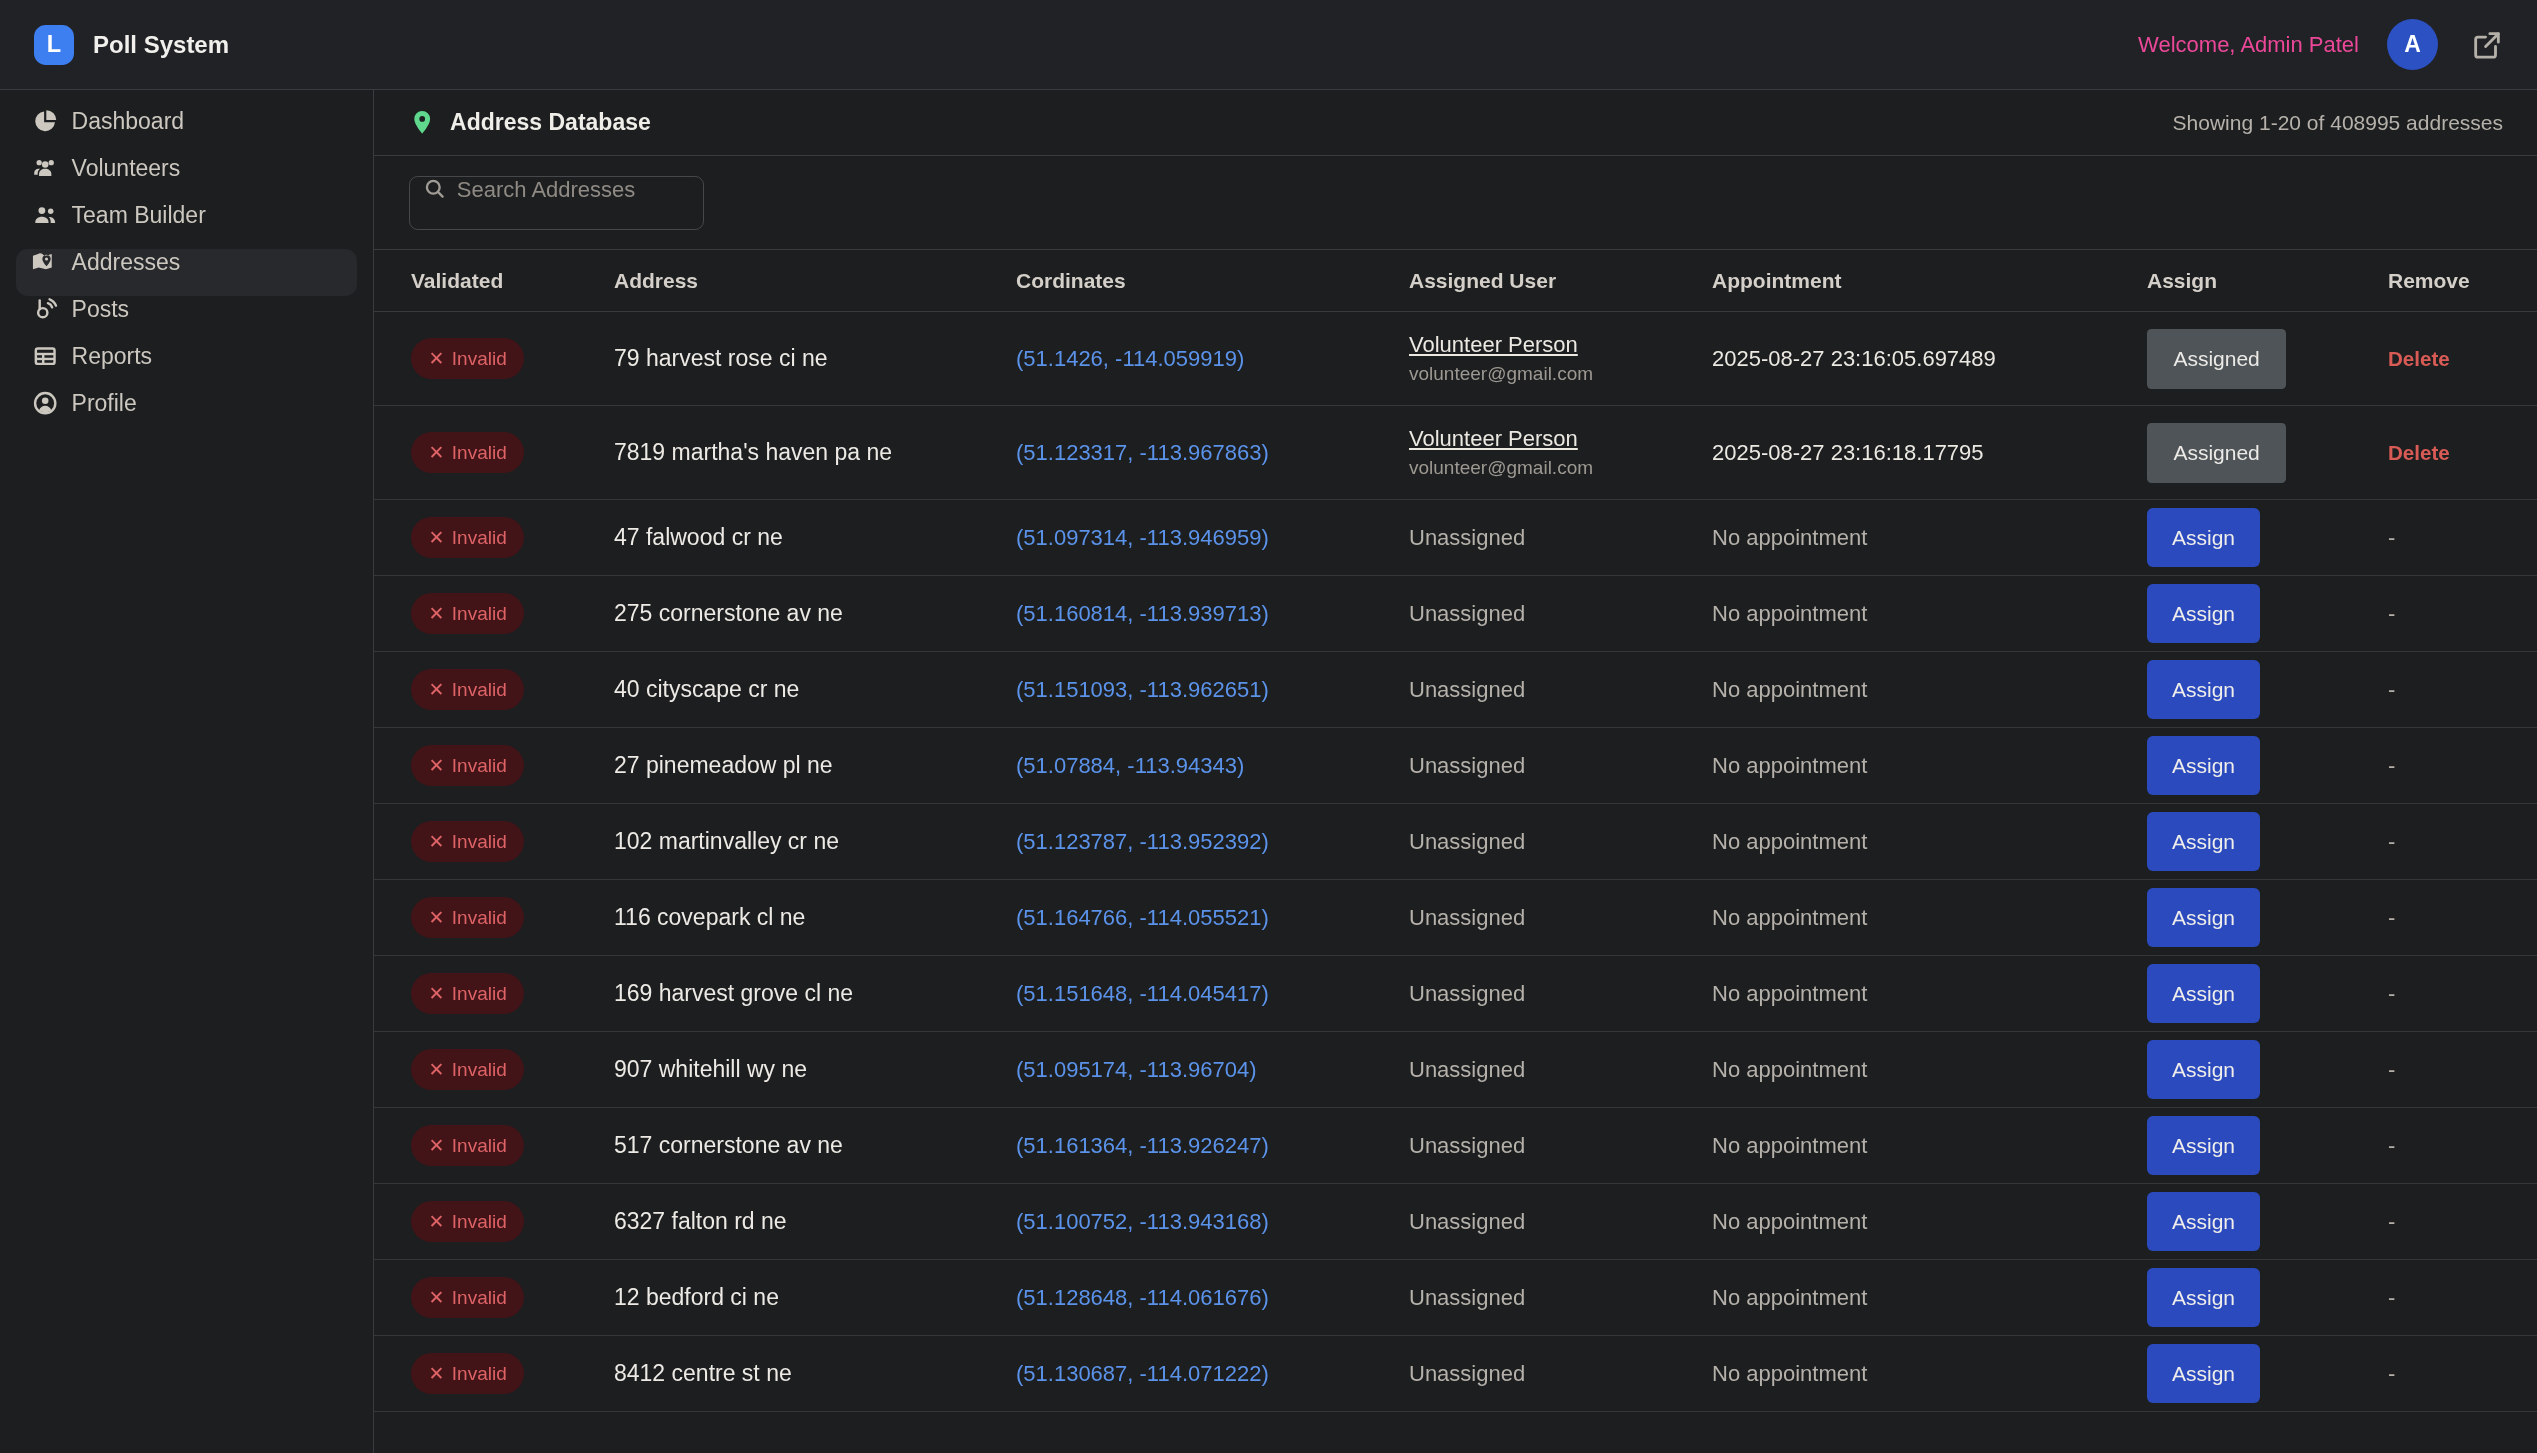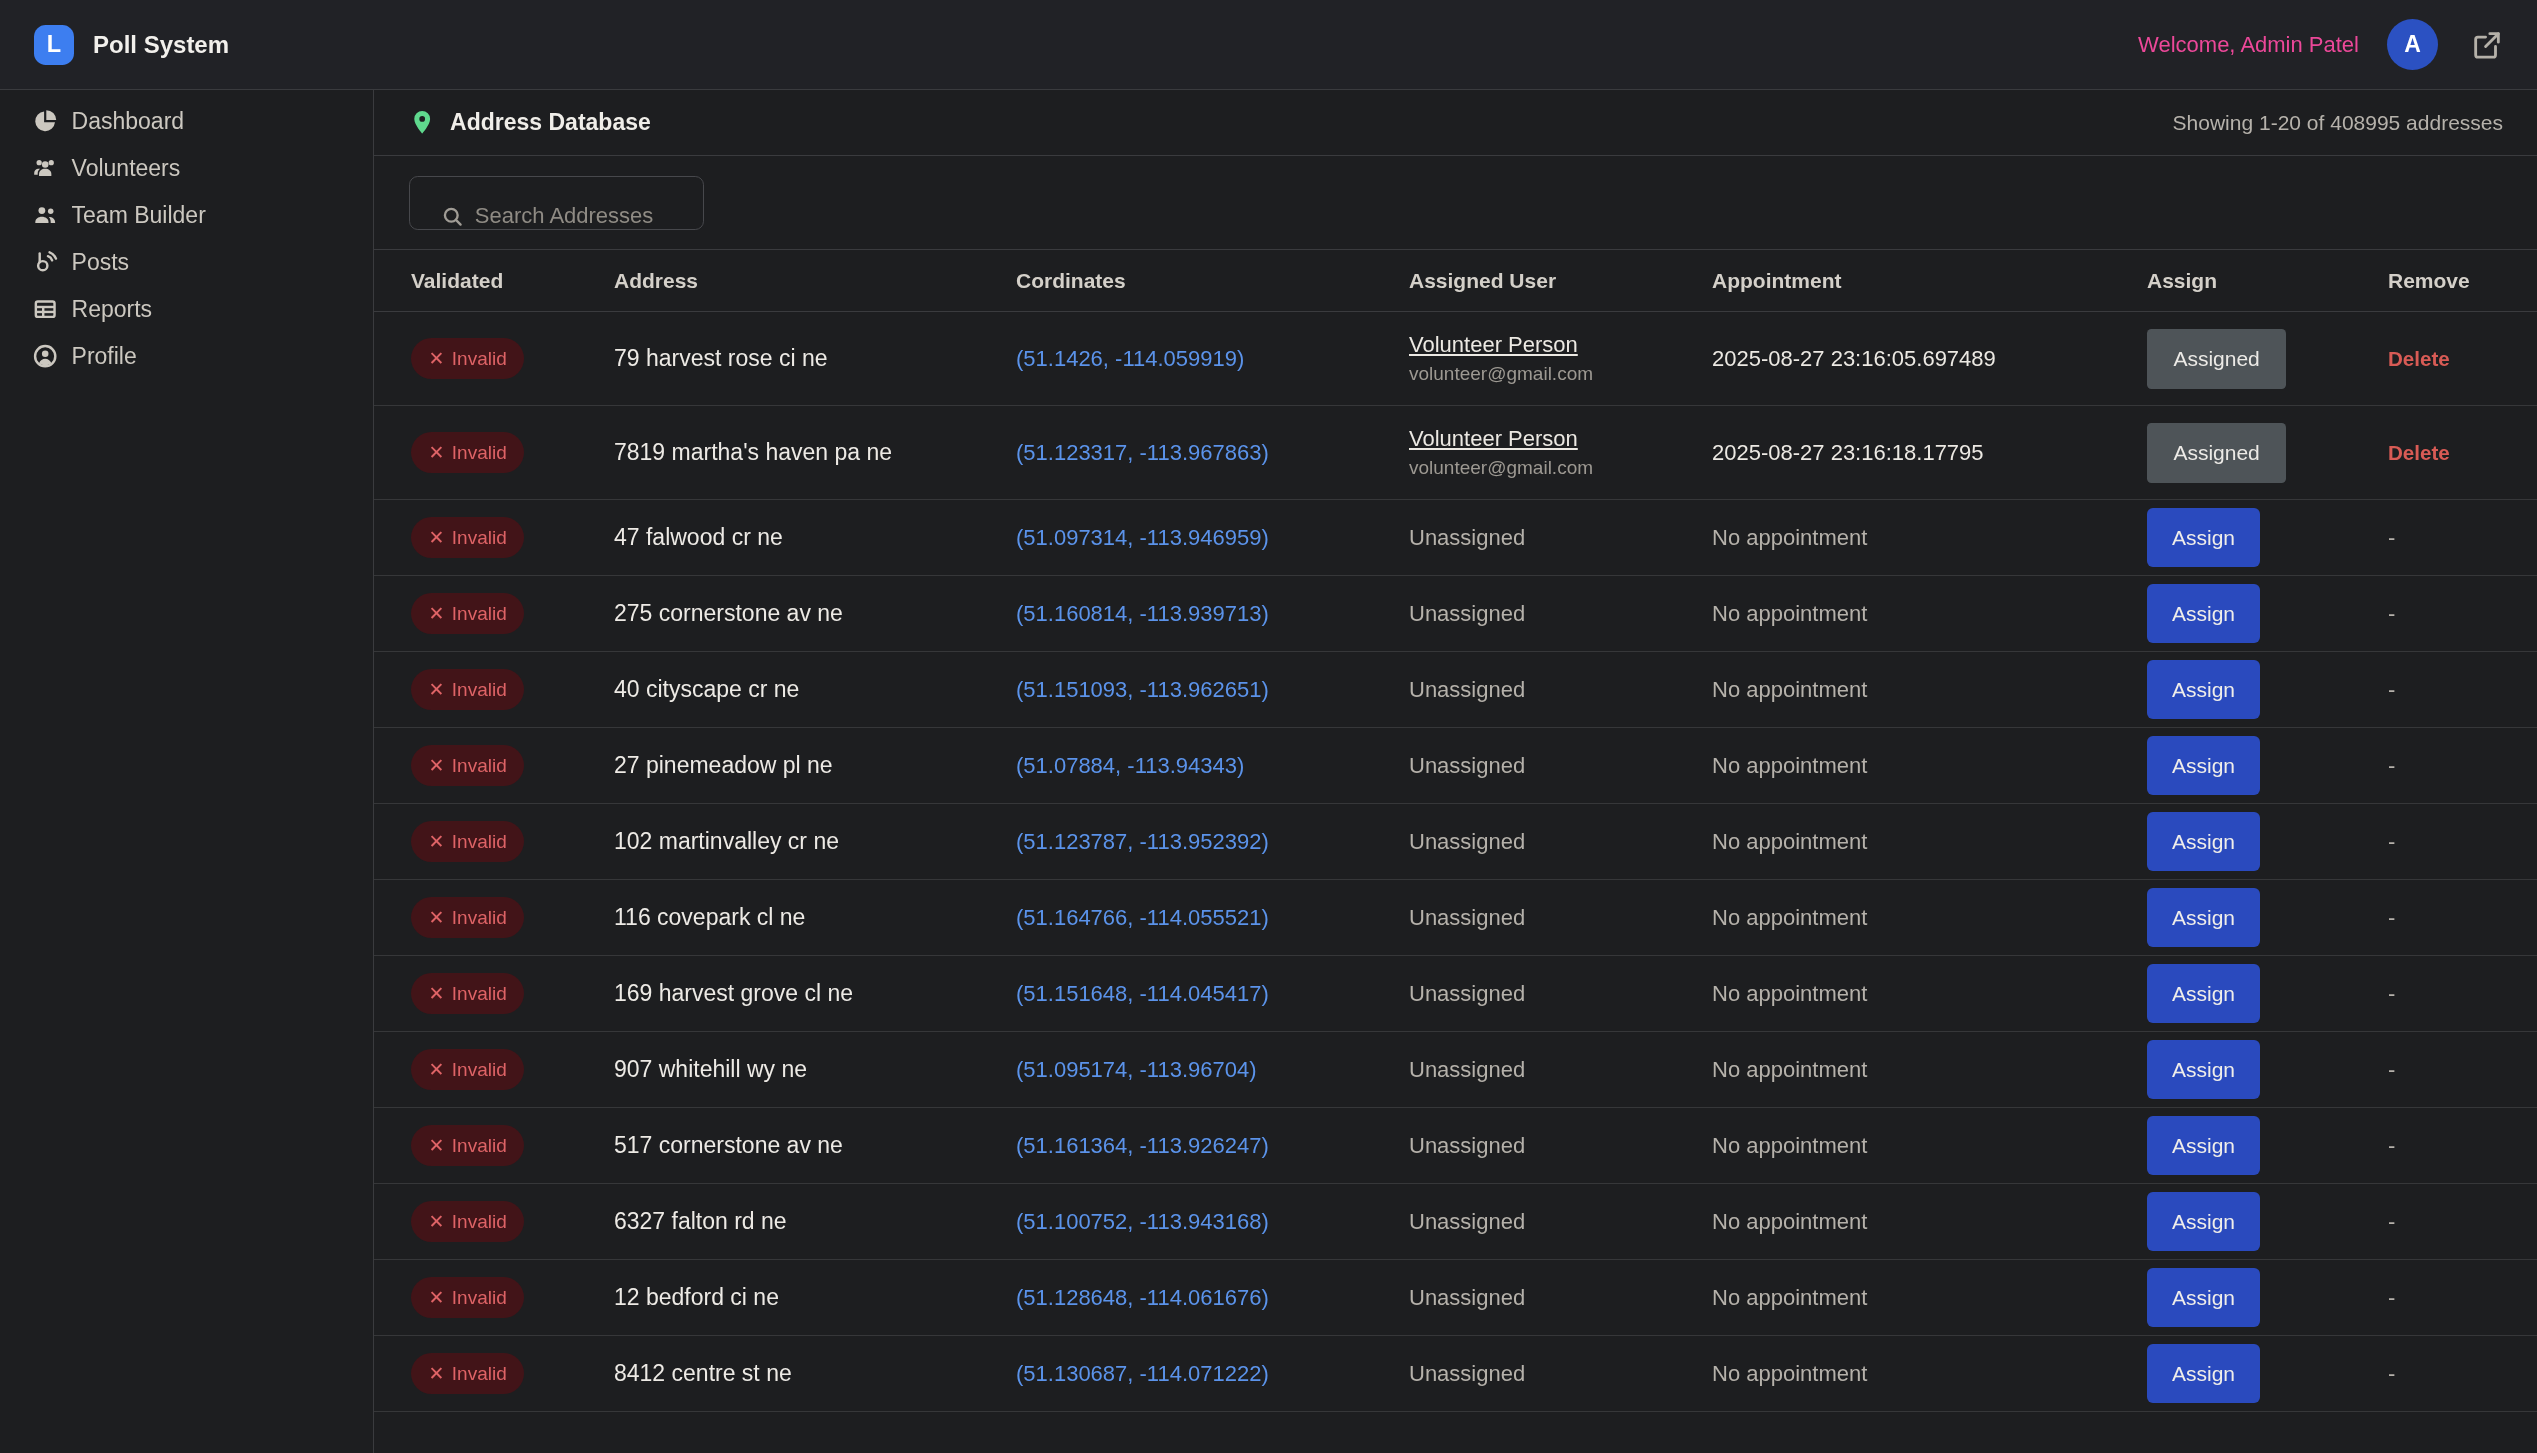--- a/index.html
+++ b/index.html
@@ -33,21 +33,21 @@
   
   .page-header { height:66px; border-bottom:1.5px solid #3a3b3e;
                  display:flex; align-items:center; padding:0 35px; }
   .page-title { font-size:23px; font-weight:bold; color:#f0eee9; margin-left:14.7px; }
   .showing { margin-left:auto; font-size:21px; color:#b6b2ab; }
 
   
   .toolbar { height:94px; border-bottom:1.5px solid #3a3b3e;
              display:flex; align-items:center; padding:0 35px; }
   .searchbox { width:295px; height:54px; border:1.5px solid #47484c; border-radius:8.8px;
-               display:flex; align-items:flex-end; padding:0 31px; gap:10.3px; background:transparent; }
+               display:flex; align-items:flex-start; padding:0 13px; gap:10.3px; background:transparent; }
   .searchbox input { flex:1; min-width:0; background:transparent; border:none; outline:none;
                      font-size:22px; color:#e8e5df; font-family:"Liberation Sans", sans-serif; }
   .searchbox input::placeholder { color:#8f8b84; }
   .toolbar-right { margin-left:auto; display:flex; align-items:center; }
   .perpage-label { font-size:22px; color:#b6b2ab; margin-right:17.6px; }
   .select { width:100px; height:53px; border:1.5px solid #47484c; border-radius:7.3px;
             display:flex; align-items:center; justify-content:center; gap:16px;
             font-size:22px; color:#f2f0ec; cursor:pointer; }
   .pg-btn { width:56px; height:56px; border:1.5px solid #47484c; border-radius:10.3px;
             background:transparent; display:flex; align-items:center; justify-content:center;
@@ -125,20 +125,26 @@
     </div>
     <div class="side-item">
       <svg width="26.4" height="26.4" viewBox="0 0 24 24" fill="#ccc8c0">
           <circle cx="9" cy="7.8" r="3.1"></circle>
           <path d="M3 19v-.7c0-2.9 2.7-4.8 6-4.8s6 1.9 6 4.8V19H3z"></path>
           <circle cx="17" cy="8.3" r="2.5"></circle>
           <path d="M16.4 13.6c2.7.4 4.6 2.1 4.6 4.6V19h-4v-.7c0-1.8-.6-3.4-1.7-4.6.4-.1.7-.1 1.1-.1z"></path>
         </svg>
       <span>Team Builder</span>
     </div>
+    <div class="side-item active">
+      <svg width="26.4" height="26.4" viewBox="0 0 24 24" fill="#ccc8c0">
+          <path fill-rule="evenodd" d="M8.6 4.6 3 6.4v13l5.6-1.8 6.8 1.9 5.6-1.8v-13l-5.6 1.8-2-.6a5 5 0 0 0-4.8-1.6l-.1.1zm7.4.9a4 4 0 0 1 4 4c0 2.6-4 7-4 7s-4-4.4-4-7a4 4 0 0 1 4-4zm0 2.6a1.5 1.5 0 1 0 0 3 1.5 1.5 0 0 0 0-3z" transform="translate(-2 0) scale(0.95)"></path>
+        </svg>
+      <span>Addresses</span>
+    </div>
     <div class="side-item">
       <svg width="26.4" height="26.4" viewBox="0 0 24 24" fill="none" stroke="#ccc8c0" stroke-width="2.2" stroke-linecap="round">
           <path d="M7 4v8"></path>
           <circle cx="9.8" cy="15.2" r="4.2"></circle>
           <path d="M14.5 6.5a6 6 0 0 1 3.8 3.8"></path>
           <path d="M16 3a10 10 0 0 1 5.8 5.8"></path>
         </svg>
       <span>Posts</span>
     </div>
     <div class="side-item">

